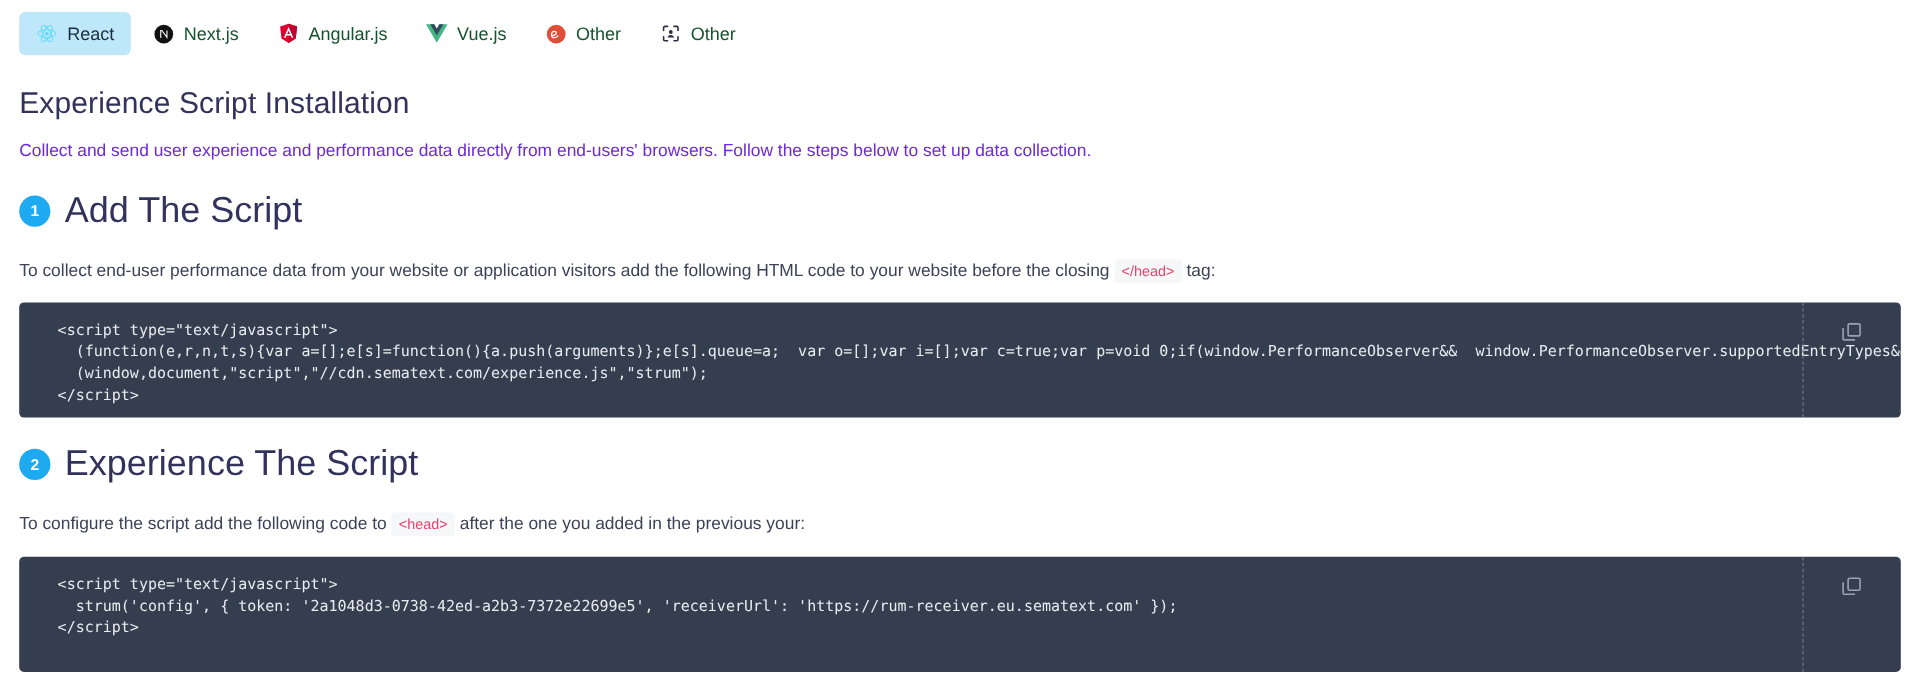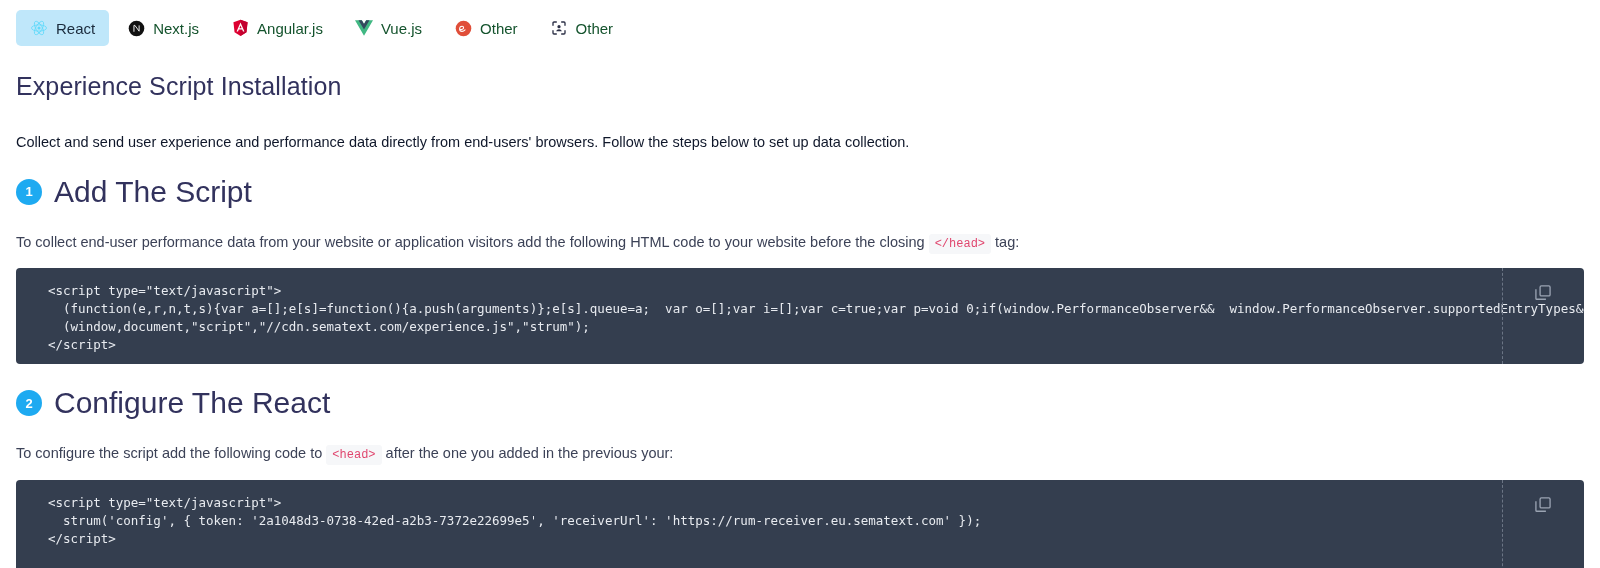--- a/index.html
+++ b/index.html
@@ -53,22 +53,22 @@
   }
   h1.page-title {
     font-size: 25px;
     font-weight: 400;
     color: #32325d;
     margin: 18px 0 0 0;
     letter-spacing: 0.1px;
   }
   p.intro {
     font-size: 14.5px;
-    color: #0f172a;
-    margin: 32px 0 0 0;
+    color: #6d28d9;
+    margin: 16px 0 0 0;
     line-height: 1.35;
   }
 
   .step-head {
     display: flex;
     align-items: center;
     gap: 12px;
     margin-top: 22px;
   }
   .step-badge {
@@ -90,21 +90,21 @@
     color: #32325d;
   }
 
   p.step-desc {
     font-size: 14.5px;
     color: #3c4257;
     margin: 24px 0 0 0;
     line-height: 1.35;
   }
   code.inline-tag {
-    font-family: Liberation Mono, monospace;
+    font-family: Liberation Sans, sans-serif;
     font-size: 12px;
     color: #e0466e;
     background: #f6f7f9;
     padding: 3px 6px;
     border-radius: 3px;
     white-space: nowrap;
   }
 
   
   .codeblock {
@@ -250,21 +250,21 @@
     <div class="copy-btn">
       <svg width="20" height="20" viewBox="0 0 24 24" fill="none" stroke="#9aa3b2" stroke-width="1.6">
         <rect x="8.5" y="3.5" width="12" height="12" rx="1.5"></rect>
         <path d="M15.5 19.5h-11a1 1 0 0 1-1-1v-11"></path>
       </svg>
     </div>
   </div>
 
   <div class="step-head">
     <span class="step-badge">2</span>
-    <span class="step-title">Configure The React</span>
+    <span class="step-title">Experience The Script</span>
   </div>
 
   <p class="step-desc">
     <span>To configure the script add the following code to</span>
     <code class="inline-tag">&lt;head&gt;</code>
     <span>after the one you added in the previous your:</span>
   </p>
 
   <div class="codeblock">
     <pre>&lt;script type="text/javascript"&gt;

